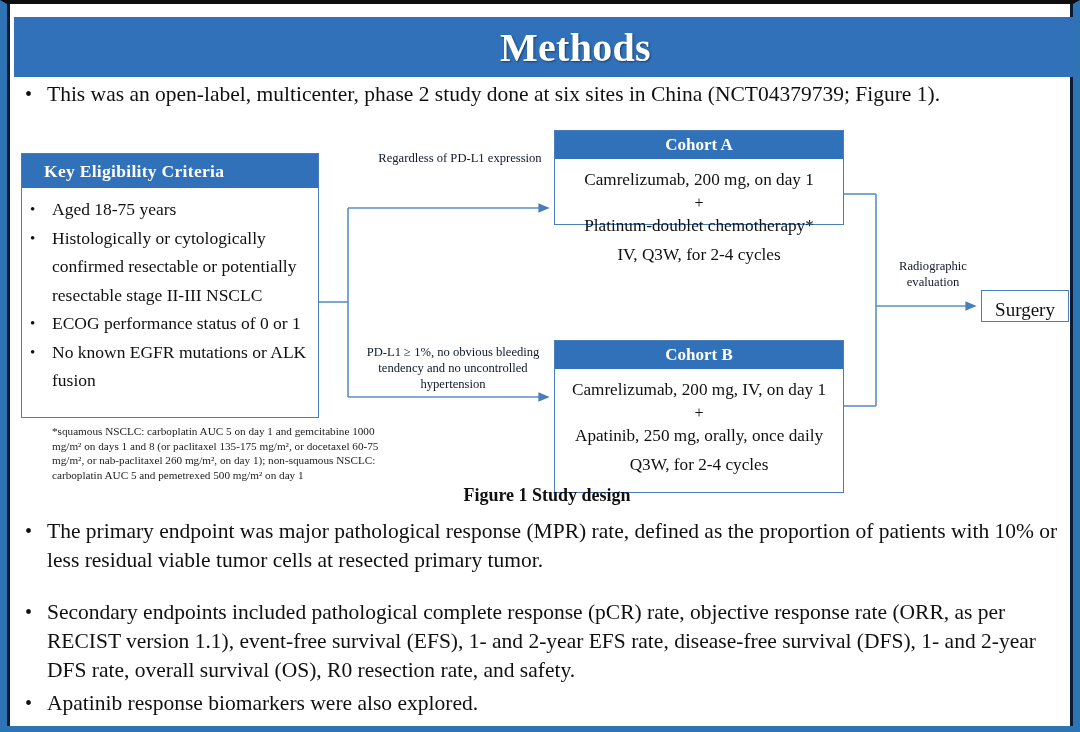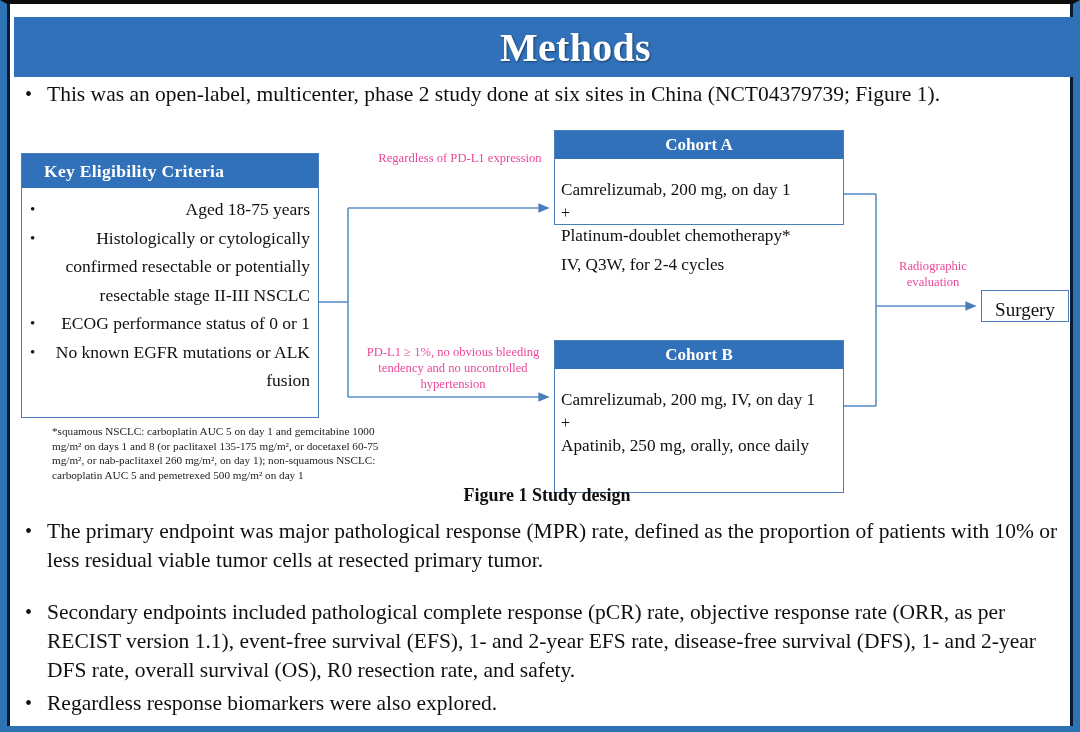--- a/index.html
+++ b/index.html
@@ -94,21 +94,21 @@
   .elig-list {
     padding: 7px 8px 0 8px;
   }
   .elig-item {
     display: flex;
     font-size: 17.5px;
     line-height: 28.5px;
     color: #101010;
   }
   .elig-item .d { flex: 0 0 22px; font-size: 15px; }
-  .elig-item .t { flex: 1 1 auto; text-align: right; }
+  .elig-item .t { flex: 1 1 auto; }
 
   .footnote {
     position: absolute;
     left: 16px; top: 302px;
     width: 346px;
     font-size: 11.2px;
     line-height: 14.6px;
     color: #1a1a1a;
     margin-left: 29px;
   }
@@ -125,21 +125,22 @@
   #cohort-b { left: 547px; top: 218px; height: 153px; }
   .cohort-head {
     height: 28px;
     background: #3071B9;
     color: #fff;
     font-weight: bold;
     font-size: 17px;
     display: flex; align-items: center; justify-content: center;
   }
   .cohort-body {
-    padding: 16px 6px 4px 6px;
+    padding: 6px 6px 4px 6px;
+    text-align: center;
     font-size: 17.2px;
     line-height: 29px;
     color: #101010;
   }
   .cohort-body .plus { line-height: 17px; font-size: 16px; display: block; }
 
   
   #surgery-box {
     position: absolute;
     left: 974px; top: 168px;
@@ -151,21 +152,21 @@
     font-size: 19px;
     color: #101010;
   }
 
   
   .arrow-label {
     position: absolute;
     text-align: center;
     font-size: 12.6px;
     line-height: 16px;
-    color: #ec4899;
+    color: #0f172a;
   }
   #label-regardless { left: 368px; top: 28px; width: 170px; }
   #label-pdl1 { left: 350px; top: 222px; width: 192px; }
   #label-radio { left: 876px; top: 136px; width: 100px; }
 
   .figure-svg { position: absolute; left: 0; top: 0; width: 1080px; height: 375px; }
 
   .fig-caption {
     position: absolute;
     left: 0; top: 481px; width: 1080px;
@@ -260,35 +261,36 @@
         <div>IV, Q3W, for 2-4 cycles</div>
       </div>
     </div>
 
     <div class="cohort" id="cohort-b">
       <div class="cohort-head">Cohort B</div>
       <div class="cohort-body">
         <div>Camrelizumab, 200 mg, IV, on day 1</div>
         <span class="plus">+</span>
         <div>Apatinib, 250 mg, orally, once daily</div>
+        <div>Q3W, for 2-4 cycles</div>
       </div>
     </div>
 
     <div id="surgery-box">
       <span>Surgery</span>
     </div>
   </div>
 
   <div class="fig-caption">Figure 1 Study design</div>
 
   <div class="bullet-row" id="bullet-primary">
     <span class="bullet-dot">•</span>
     <span class="bullet-body">The primary endpoint was major pathological response (MPR) rate, defined as the proportion of patients with 10% or less residual viable tumor cells at resected primary tumor.</span>
   </div>
   <div class="bullet-row" id="bullet-secondary">
     <span class="bullet-dot">•</span>
     <span class="bullet-body">Secondary endpoints included pathological complete response (pCR) rate, objective response rate (ORR, as per RECIST version 1.1), event-free survival (EFS), 1- and 2-year EFS rate, disease-free survival (DFS), 1- and 2-year DFS rate, overall survival (OS), R0 resection rate, and safety.</span>
   </div>
   <div class="bullet-row" id="bullet-biomarker">
     <span class="bullet-dot">•</span>
-    <span class="bullet-body">Regardless response biomarkers were also explored.</span>
+    <span class="bullet-body">Apatinib response biomarkers were also explored.</span>
   </div>
 </div>
 
 </body></html>

